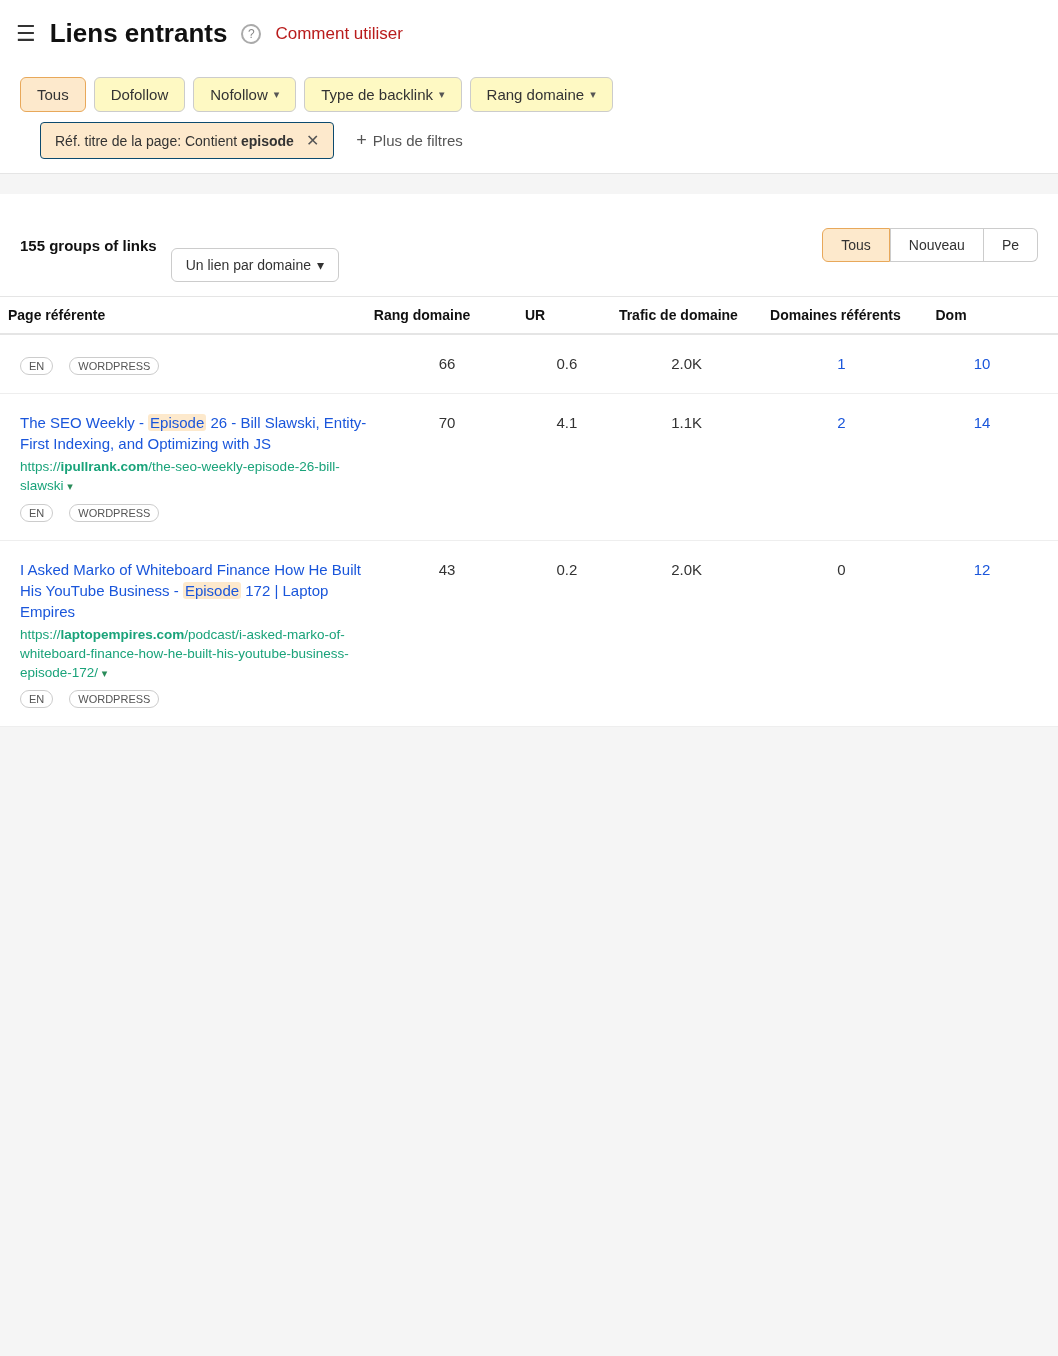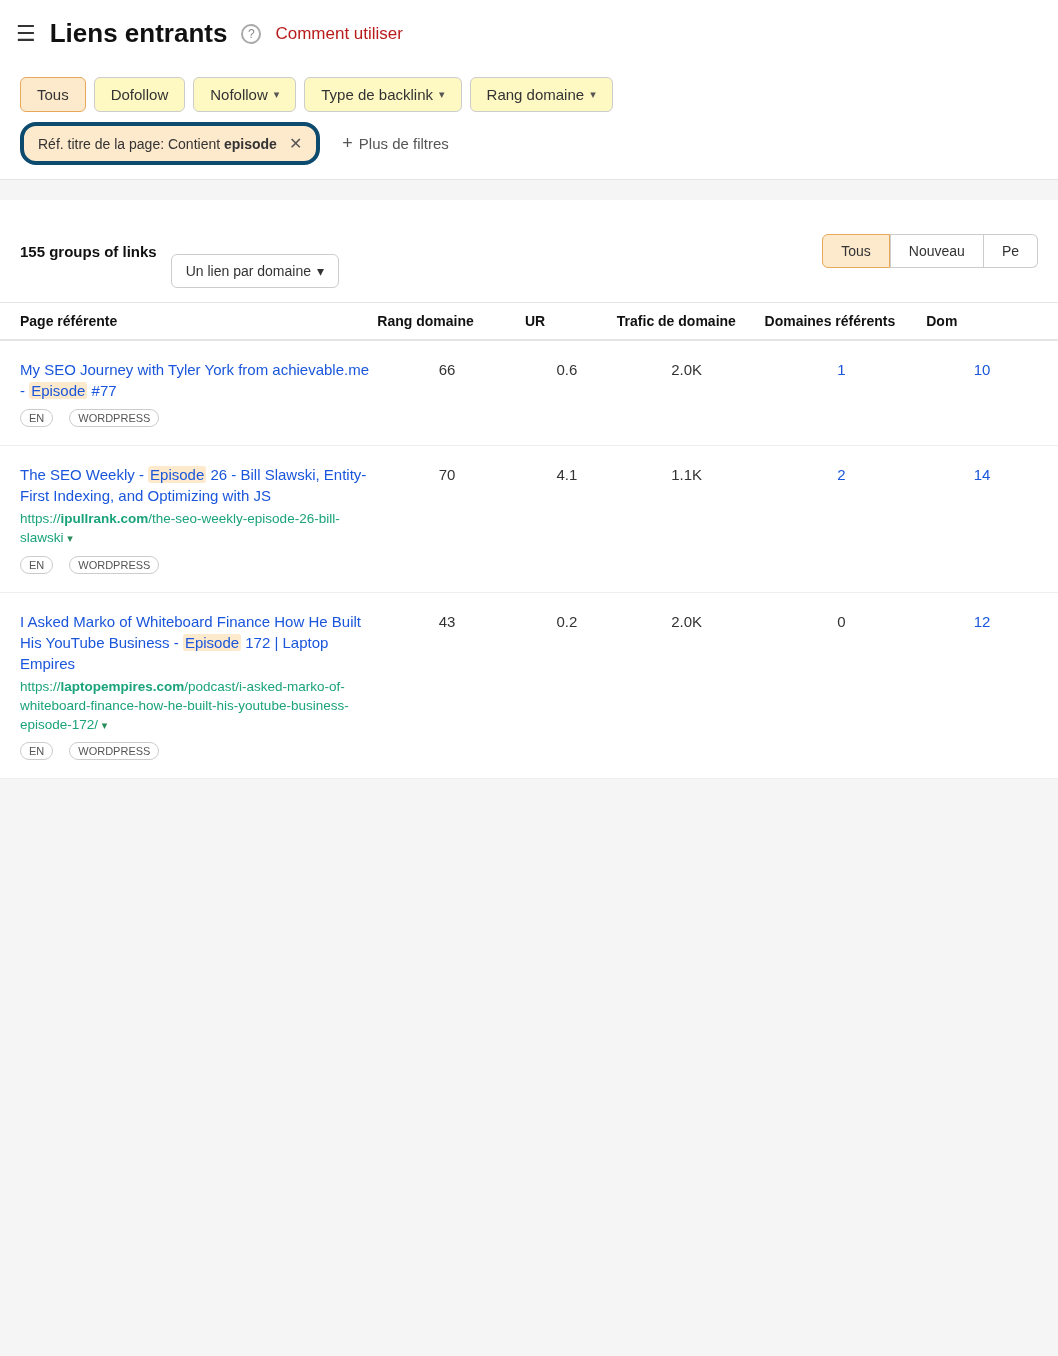--- a/index.html
+++ b/index.html
@@ -86,24 +86,25 @@
       font-size: 11px;
       color: #555;
     }
 
     .active-filter-chip {
       display: flex;
       align-items: center;
       gap: 8px;
       padding: 8px 14px;
       background: #fde9cc;
-      border: 4px solid #0c4a6e;
-      border-radius: 16px;
+      border: 1px solid #0c4a6e;
+      border-radius: 4px;
       font-size: 14px;
       color: #333;
+      margin-left: 20px;
     }
     .active-filter-chip .chip-text strong {
       font-weight: 700;
     }
     .chip-close {
       cursor: pointer;
       font-size: 16px;
       color: #555;
       margin-left: 4px;
     }
@@ -177,21 +178,21 @@
       background: #fde9cc;
       border-color: #e8a85a;
       font-weight: 500;
     }
 
     
     .table-header {
       background: #fff;
       display: grid;
       grid-template-columns: 2.5fr 1fr 0.6fr 1fr 1.1fr 0.8fr;
-      padding: 10px 20px;
+      padding: 10px 8px;
       border-bottom: 2px solid #e5e5e5;
       gap: 8px;
     }
     .col-header {
       font-size: 14px;
       font-weight: 700;
       color: #111;
       text-align: left;
     }
 
@@ -326,21 +327,20 @@
     <div class="col-header">UR</div>
     <div class="col-header">Trafic de domaine</div>
     <div class="col-header">Domaines référents</div>
     <div class="col-header">Dom</div>
   </div>
 
 <div class="table-body">
 
 <div class="table-row">
       <div class="page-ref-cell">
-        <a class="page-title-link" href="#">My SEO Journey with Tyler York from achievable.me - <span class="highlight">Episode</span> #77</a>
         <div class="tag-row">
           <span class="tag">EN</span>
           <span class="tag">WORDPRESS</span>
         </div>
       </div>
       <div class="metric-cell">66</div>
       <div class="metric-cell">0.6</div>
       <div class="metric-cell">2.0K</div>
       <div class="metric-cell link-blue">1</div>
       <div class="metric-cell link-blue">10</div>

